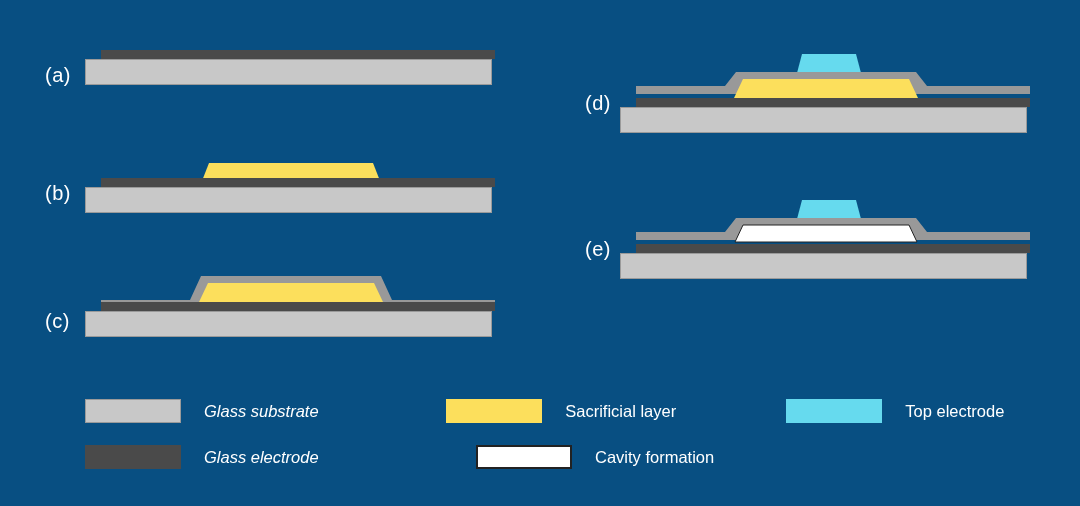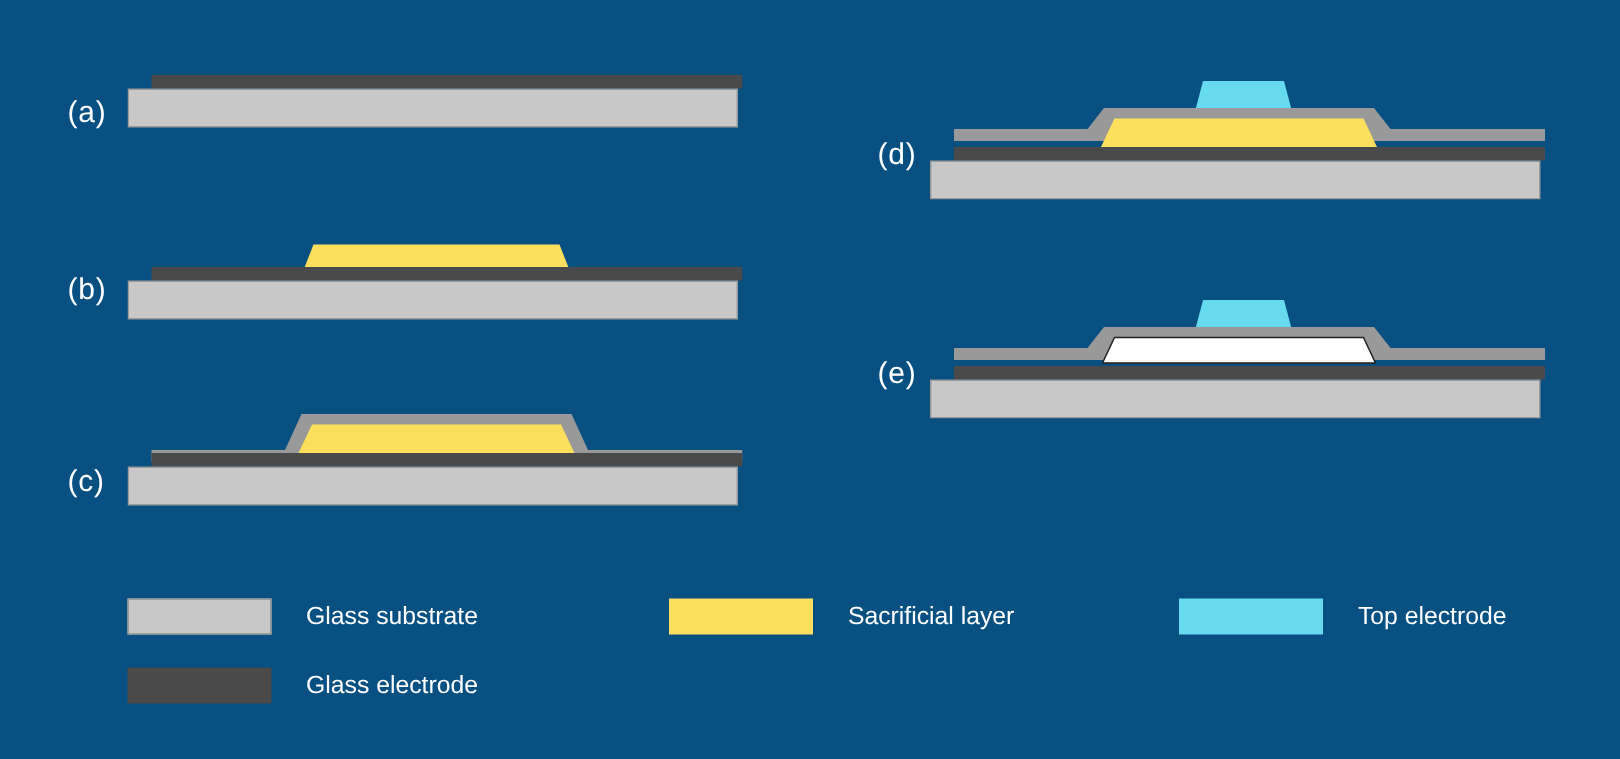--- a/index.html
+++ b/index.html
@@ -44,21 +44,21 @@
   }
   .legend-row {
     display: flex;
     align-items: center;
     height: 46px;
   }
   .legend-item {
     display: flex;
     align-items: center;
   }
-  .legend-item.col1 { width: 391px; }
+  .legend-item.col1 { width: 391px; font-style: italic; }
   .legend-item.col2 { width: 368px; }
   .legend-item.col3 { width: 280px; }
 
   .swatch {
     width: 96px;
     height: 24px;
     flex: 0 0 auto;
   }
   .legend-text {
     color: #ffffff;
@@ -155,17 +155,21 @@
         <div class="swatch" style="background:#66daee;"></div>
         <div class="legend-text">Top electrode</div>
       </div>
     </div>
 
     <div class="legend-row">
       <div class="legend-item col1">
         <div class="swatch" style="background:#4a4a4a;"></div>
         <div class="legend-text">Glass electrode</div>
       </div>
+      <div class="legend-item col3">
+        <div class="swatch" style="background:#ffffff; border:2px solid #222222; box-sizing:border-box;"></div>
+        <div class="legend-text">Cavity formation</div>
+      </div>
     </div>
 
   </div>
 
 </div>
 
 </body></html>

